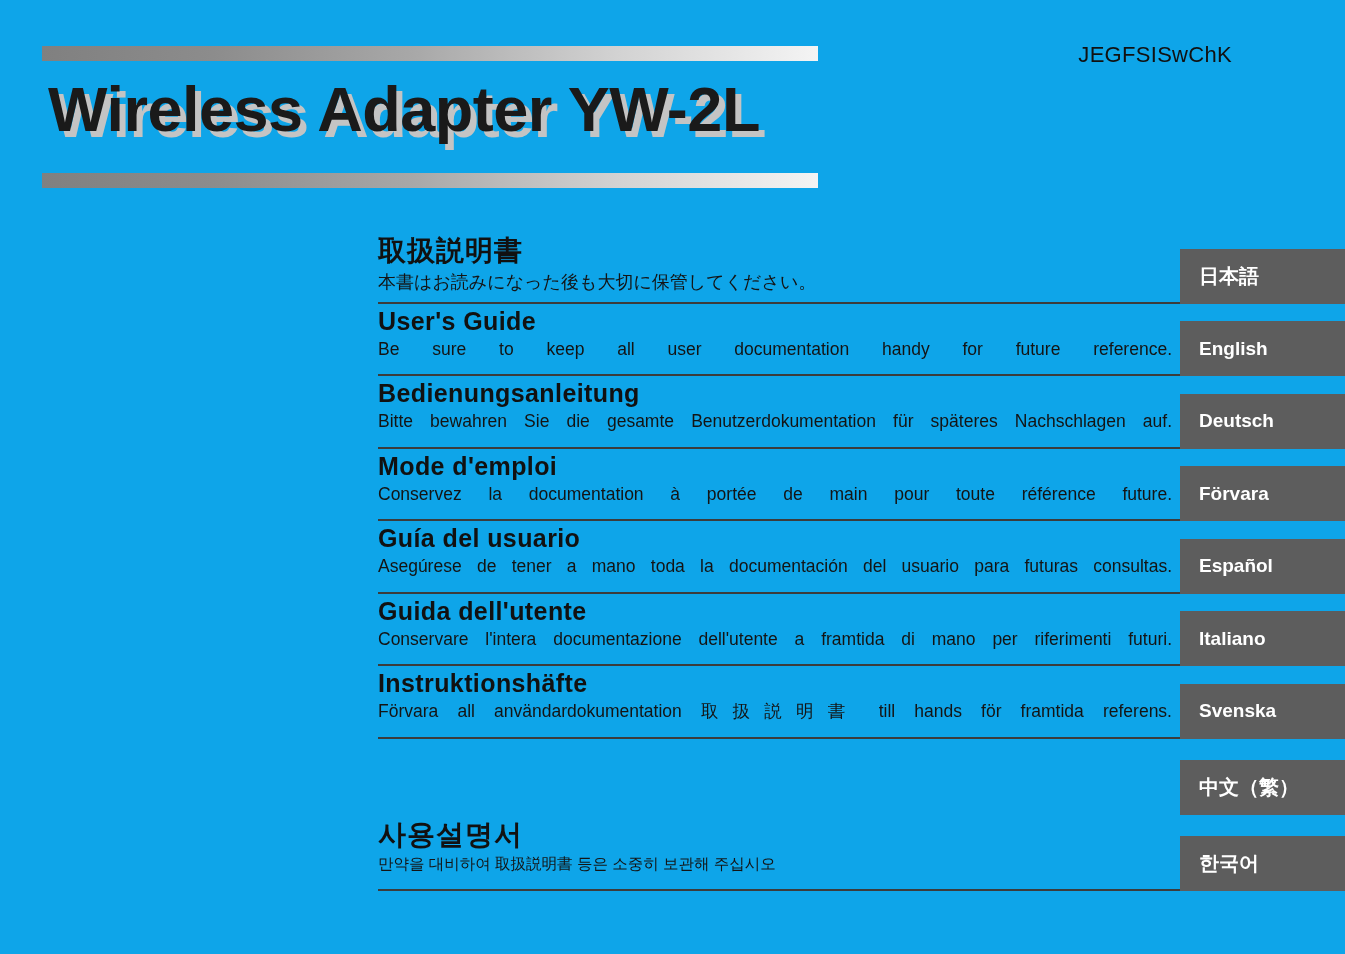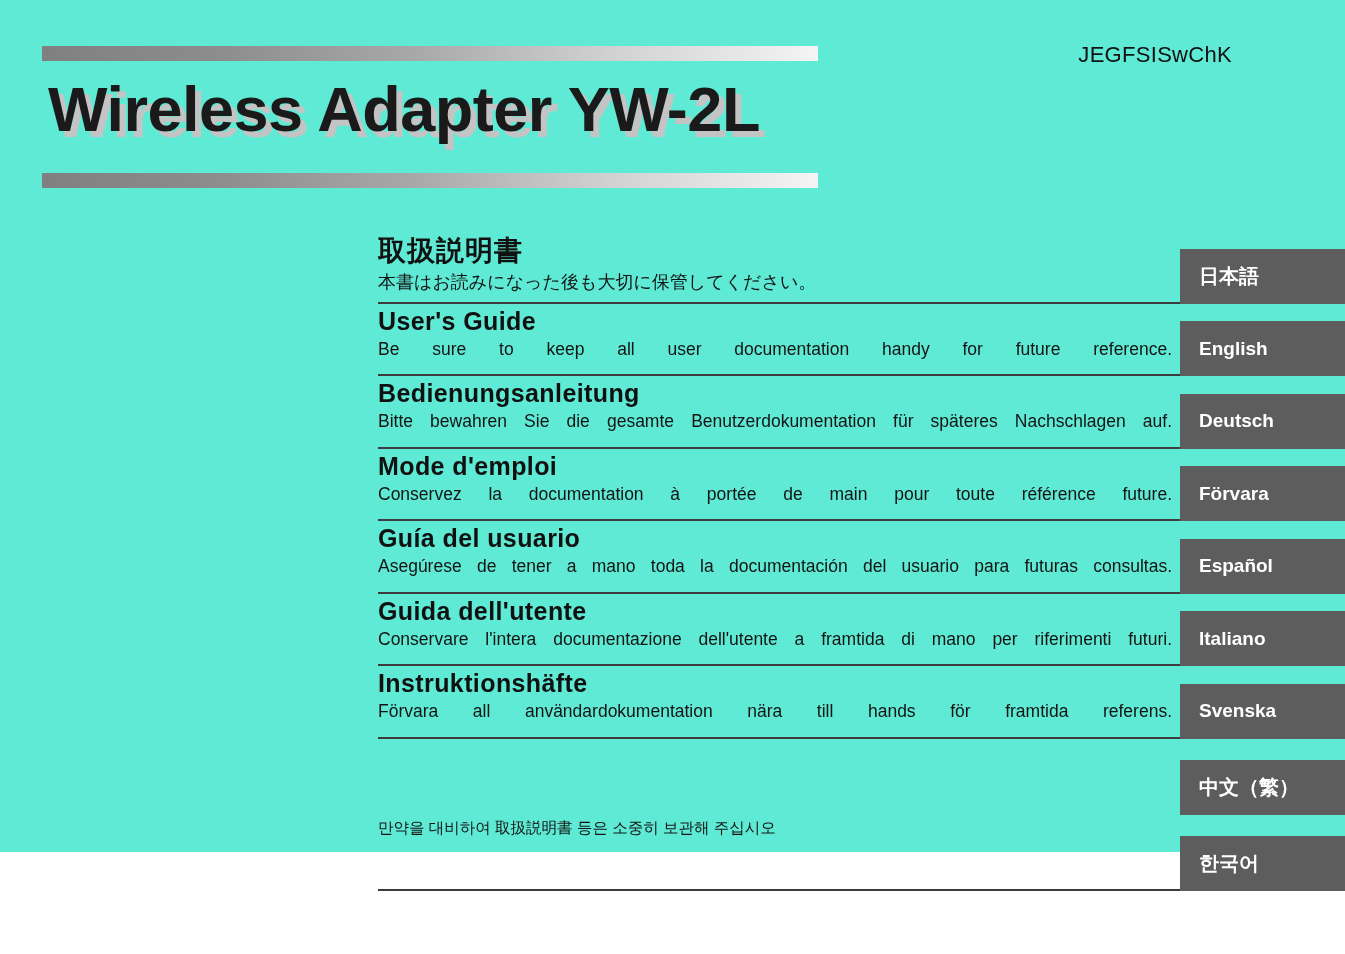--- a/index.html
+++ b/index.html
@@ -8,22 +8,22 @@
     width: 1345px;
     height: 954px;
     background: #ffffff;
     font-family: "Liberation Sans", sans-serif;
     overflow: hidden;
   }
 
   .page {
     position: relative;
     width: 1345px;
-    height: 852px;
-    background: #5eead4;
+    height: 954px;
+    background: #0ea5e9;
   }
 
   
   .header-code {
     position: absolute;
     top: 42px;
     right: 113px;
     font-size: 22px;
     font-weight: 400;
     color: #111111;
@@ -216,28 +216,29 @@
       <div class="lang-row">
         <div class="lang-text">
           <div class="lang-heading">Guida dell'utente</div>
           <div class="lang-sub">Conservare l'intera documentazione dell'utente a framtida di mano per riferimenti futuri.</div>
         </div>
         <div class="lang-tab">Italiano</div>
       </div>
       <div class="lang-row">
         <div class="lang-text">
           <div class="lang-heading">Instruktionshäfte</div>
-          <div class="lang-sub">Förvara all användardokumentation nära till hands för framtida referens.</div>
+          <div class="lang-sub">Förvara all användardokumentation 取扱説明書 till hands för framtida referens.</div>
         </div>
         <div class="lang-tab">Svenska</div>
       </div>
       <div class="lang-row tall">
         <div class="lang-tab cjk-tab">中文（繁）</div>
       </div>
       <div class="lang-row tall">
         <div class="lang-text">
+          <div class="lang-heading cjk">사용설명서</div>
           <div class="lang-sub ko">만약을 대비하여 取扱説明書 등은 소중히 보관해 주십시오</div>
         </div>
         <div class="lang-tab cjk-tab">한국어</div>
       </div>
     </div>
 
 </div>
 
 </body></html>

